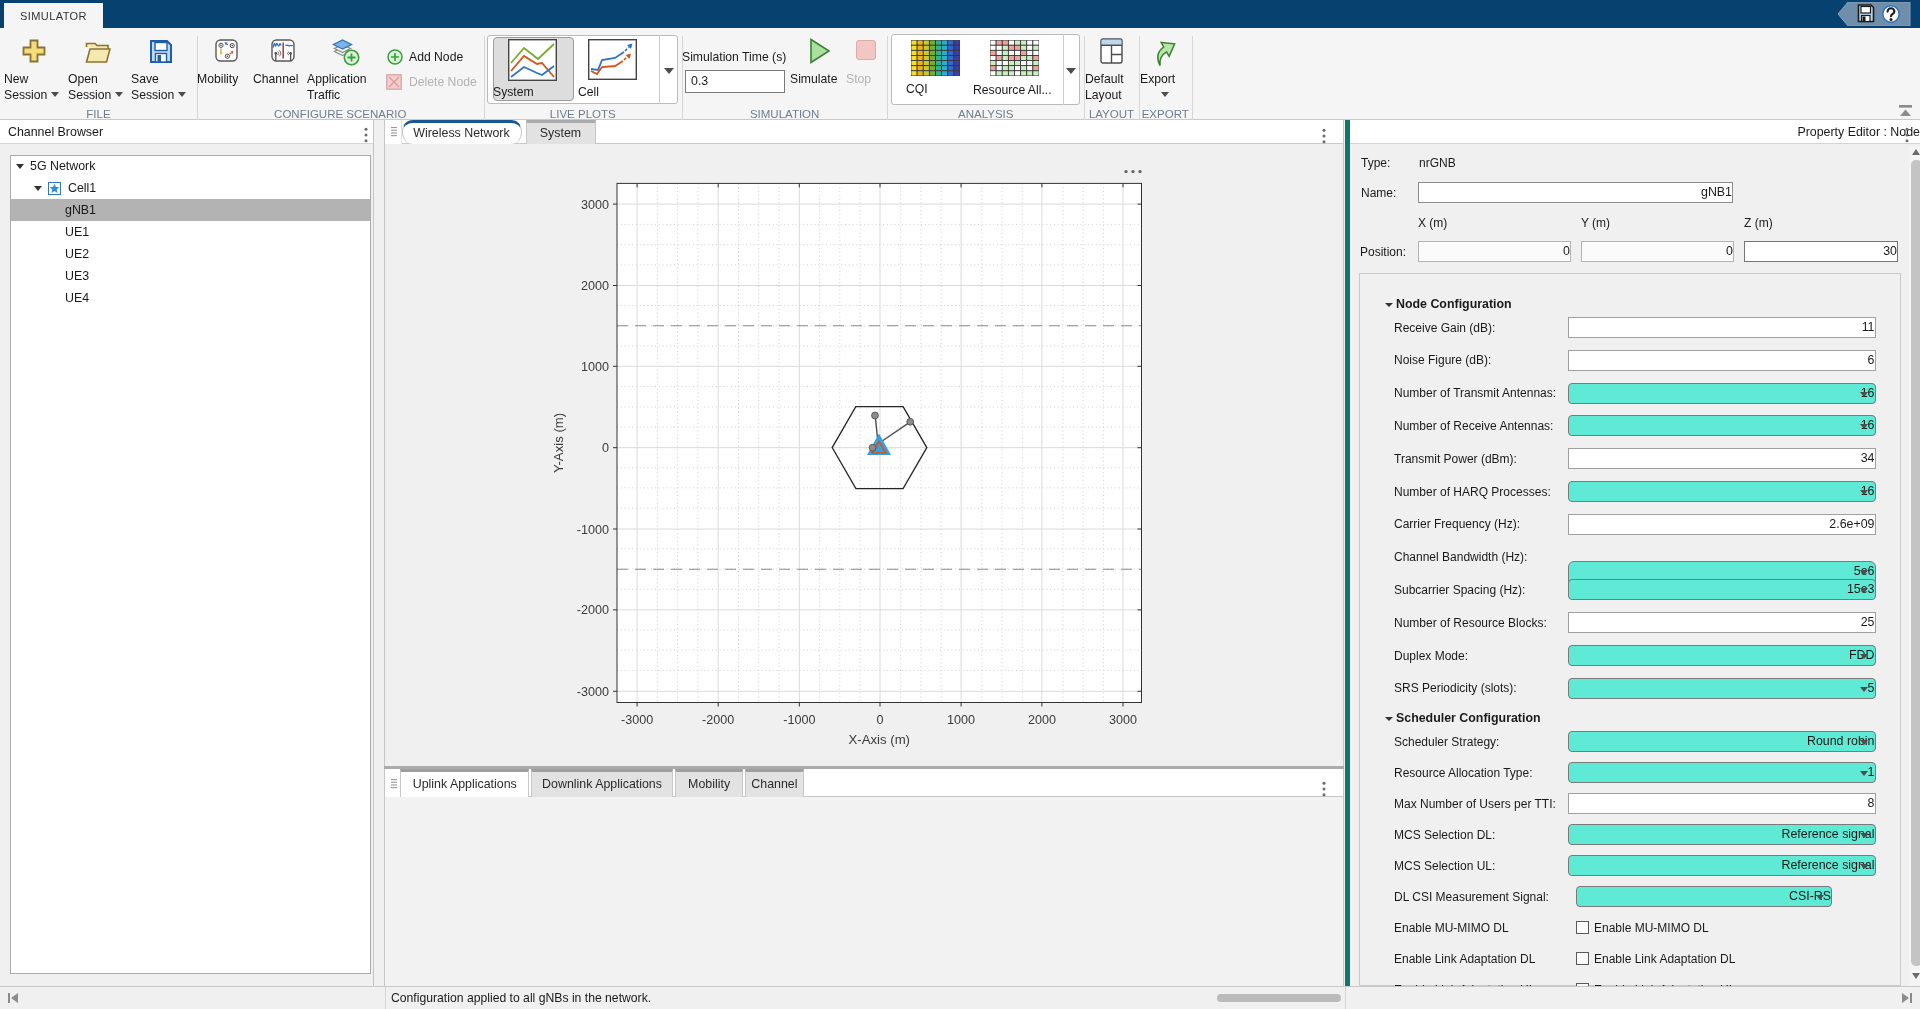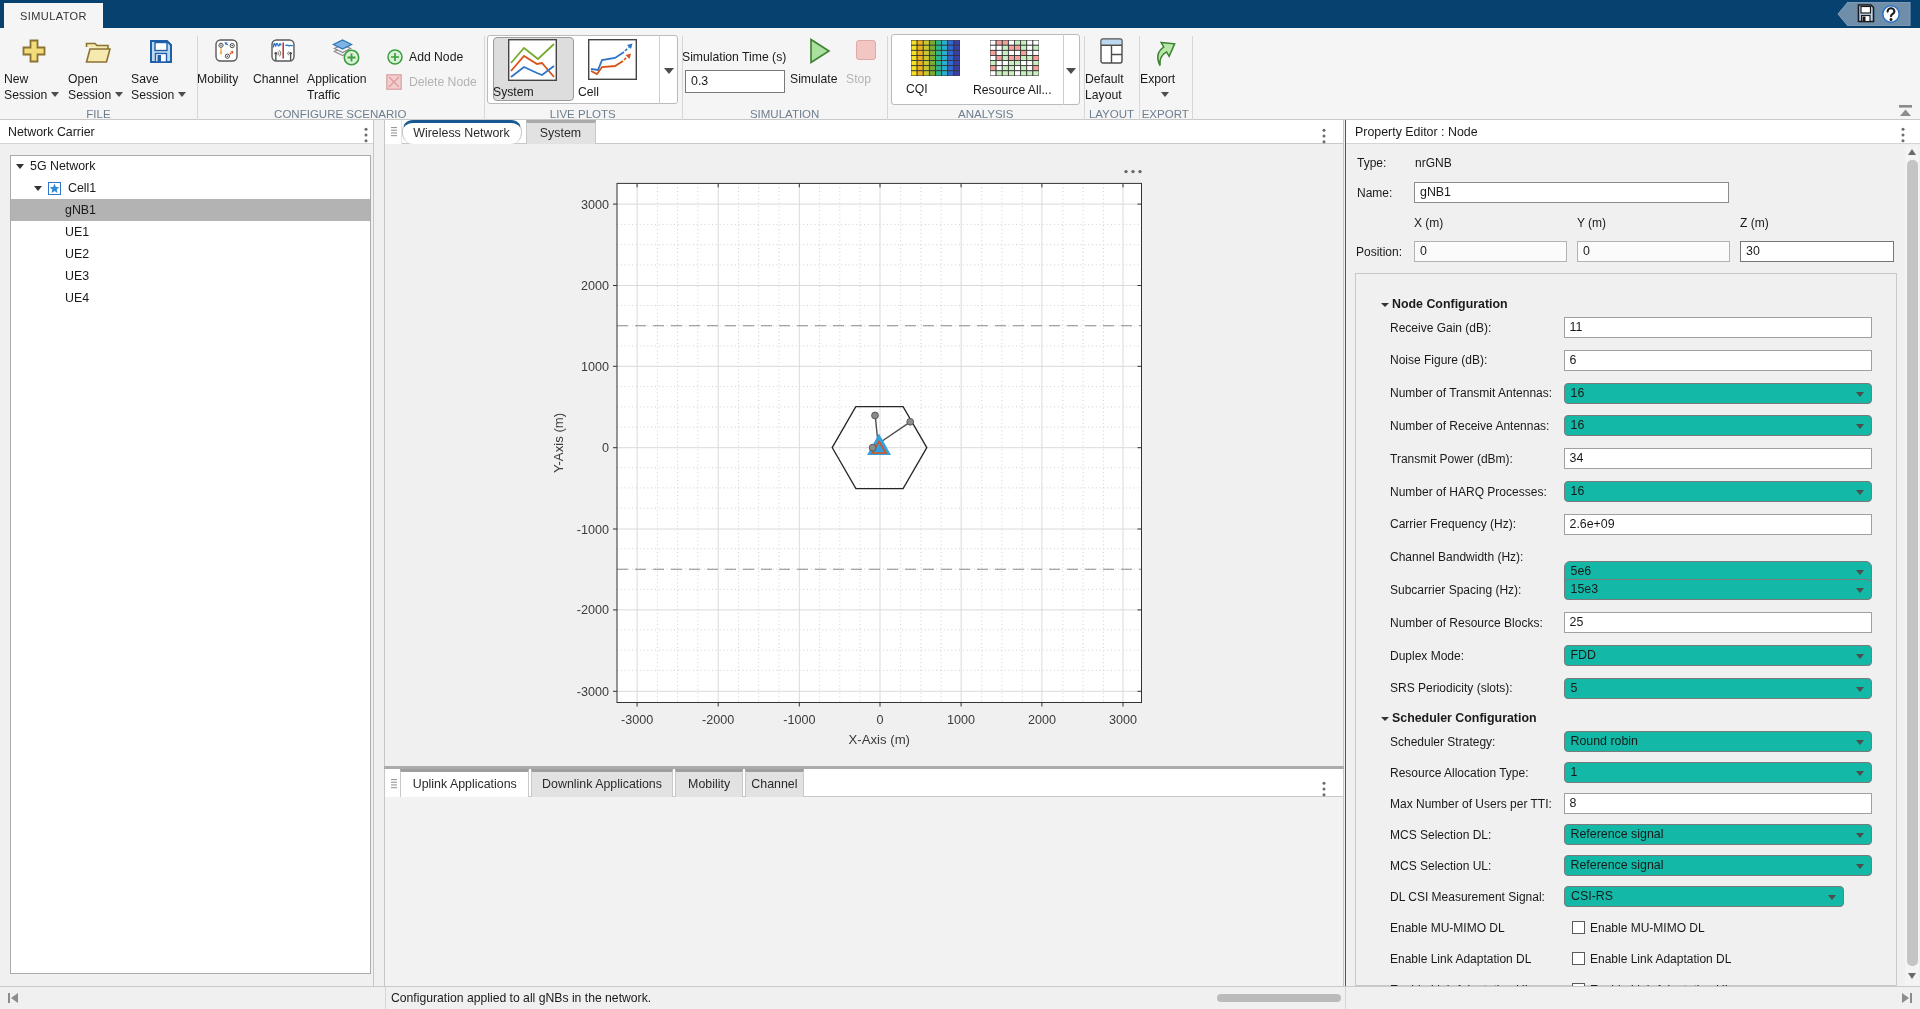--- a/index.html
+++ b/index.html
@@ -14,21 +14,21 @@
 .tsgray{color:#B3B3B3;}
 .dda{display:inline-block;width:0;height:0;border-left:4px solid transparent;border-right:4px solid transparent;border-top:5px solid #4D4D4D;vertical-align:2px;}
 .panel-title{background:#FFF;border-bottom:1px solid #D5D5D5;font-size:12.4px;color:#1A1A1A;}
 .tabstrip{background:#FFF;border-bottom:1px solid #C8C8C8;}
 .dtab{position:absolute;top:0;font-size:12.4px;color:#2B2B2B;text-align:center;}
 .dtab.active{background:#FFF;border-top:3px solid #16588F;border-left:1px solid #C8C8C8;border-right:1px solid #C8C8C8;}
 .dtab.inactive{background:#E2E2E2;border-top:3px solid #ABABAB;border-left:1px solid #C8C8C8;border-right:1px solid #C8C8C8;}
 .handle{position:absolute;width:17px;background:#FFF;border-right:1px solid #E3E3E3;}
 .prop-label{position:absolute;font-size:12px;color:#1A1A1A;white-space:nowrap;}
 .tbox{position:absolute;background:#FFF;border:1px solid #A0A0A0;font-size:12.4px;color:#1A1A1A;padding-left:5px;}
-.dbox{position:absolute;background:#14b8a6;border:1px solid #7A7A7A;border-radius:4px;font-size:12.4px;color:#1A1A1A;padding-left:6px;}
+.dbox{position:absolute;background:#5eead4;border:1px solid #7A7A7A;border-radius:4px;font-size:12.4px;color:#1A1A1A;padding-left:6px;}
 .dbox .arr{position:absolute;right:7px;top:8px;width:0;height:0;border-left:4.5px solid transparent;border-right:4.5px solid transparent;border-top:5.5px solid #4D4D4D;}
 .cbox{position:absolute;width:13px;height:13px;background:#FFF;border:1px solid #5A5A5A;}
 .secthead{position:absolute;font-size:12.4px;font-weight:bold;color:#1A1A1A;white-space:nowrap;}
 .sarr{position:absolute;width:0;height:0;border-left:4px solid transparent;border-right:4px solid transparent;border-top:4.5px solid #333;}
 .treetxt{position:absolute;font-size:12.4px;color:#1A1A1A;white-space:nowrap;}
 </style></head>
 <body>
 
 <div id="banner" class="abs"></div>
 <div id="simtab" class="abs">SIMULATOR</div>
@@ -289,21 +289,21 @@
       </g>
 </svg>
 <div class="tslabel" style="left:1140px;top:44px;width:51px;">Export</div>
 <div class="abs" style="left:1161px;top:64px;width:0;height:0;border-left:4.5px solid transparent;border-right:4.5px solid transparent;border-top:5.5px solid #4D4D4D;"></div>
 <svg class="abs" style="left:1898px;top:77px;" width="16" height="12" viewBox="0 0 16 12">
 <rect x="1" y="0" width="13" height="2.6" fill="#8C8C8C"></rect>
 <path d="M7.5 4.5 L13 11 H2 Z" fill="#8C8C8C"></path>
 </svg>
 </div>
 <div class="abs" style="left:0;top:119.5px;width:374px;height:866.5px;background:#F0F0F0;border-right:1px solid #C6C6C6;">
-<div class="panel-title abs" style="left:0;top:0;width:100%;height:24px;line-height:24px;padding-left:8px;">Network Carrier</div>
+<div class="panel-title abs" style="left:0;top:0;width:100%;height:24px;line-height:24px;padding-left:8px;">Channel Browser</div>
 <svg class="abs" style="left:364px;top:7.5px;" width="4" height="16" viewBox="0 0 4 16">
       <circle cx="2" cy="2.2" r="1.5" fill="#6B6B6B"></circle>
       <circle cx="2" cy="8" r="1.5" fill="#6B6B6B"></circle>
       <circle cx="2" cy="13.8" r="1.5" fill="#6B6B6B"></circle>
     </svg>
 <div class="abs" style="left:10px;top:35px;width:361px;height:819px;background:#FFF;border:1px solid #ABABAB;"></div>
 <div class="abs" style="left:11px;top:79.5px;width:359px;height:22px;background:#B3B3B3;"></div>
 <div class="abs" style="left:16px;top:44.5px;width:0;height:0;border-left:4.5px solid transparent;border-right:4.5px solid transparent;border-top:5px solid #333;"></div>
 <div class="treetxt" style="left:30px;top:39.5px;">5G Network</div>
 <div class="abs" style="left:34px;top:66.5px;width:0;height:0;border-left:4.5px solid transparent;border-right:4.5px solid transparent;border-top:5px solid #333;"></div>
@@ -476,21 +476,21 @@
 <div class="dtab bactive" style="left:15.7px;width:129.2px;line-height:25px;background:#FFF;border-top:3px solid #9E9E9E;border-left:1px solid #C8C8C8;border-right:1px solid #C8C8C8;height:28.5px;">Uplink Applications</div>
 <div class="dtab inactive" style="left:146.2px;width:142.7px;line-height:25px;border-top-color:#9E9E9E;height:28.5px;">Downlink Applications</div>
 <div class="dtab inactive" style="left:290.3px;width:68.6px;line-height:25px;border-top-color:#9E9E9E;height:28.5px;">Mobility</div>
 <div class="dtab inactive" style="left:360.3px;width:59.2px;line-height:25px;border-top-color:#9E9E9E;height:28.5px;">Channel</div>
 <svg class="abs" style="left:937px;top:12px;" width="4" height="16" viewBox="0 0 4 16">
       <circle cx="2" cy="2.2" r="1.5" fill="#6B6B6B"></circle>
       <circle cx="2" cy="8" r="1.5" fill="#6B6B6B"></circle>
       <circle cx="2" cy="13.8" r="1.5" fill="#6B6B6B"></circle>
     </svg>
 </div>
-<div class="abs" style="left:1345px;top:119.5px;width:575px;height:866.5px;background:#F0F0F0;border-left:1px solid #0f766e;overflow:hidden;">
+<div class="abs" style="left:1345px;top:119.5px;width:575px;height:866.5px;background:#F0F0F0;border-left:5px solid #0f766e;overflow:hidden;text-align:right;">
 <div class="panel-title abs" style="left:0;top:0;width:100%;height:24px;line-height:24px;padding-left:9px;">Property Editor : Node</div>
 <svg class="abs" style="left:555px;top:7.5px;" width="4" height="16" viewBox="0 0 4 16">
       <circle cx="2" cy="2.2" r="1.5" fill="#6B6B6B"></circle>
       <circle cx="2" cy="8" r="1.5" fill="#6B6B6B"></circle>
       <circle cx="2" cy="13.8" r="1.5" fill="#6B6B6B"></circle>
     </svg>
 <div class="prop-label" style="left:11px;top:36.5px;">Type:</div>
 <div class="prop-label" style="left:69px;top:36.5px;">nrGNB</div>
 <div class="prop-label" style="left:11px;top:66.5px;">Name:</div>
 <div class="tbox" style="left:68px;top:62.5px;width:315px;height:21px;line-height:19px;border-color:#8C8C8C;">gNB1</div>
@@ -534,21 +534,21 @@
     <div class="dbox" style="left:217.5px;top:611.5px;width:308px;height:21px;line-height:19px;">Round robin<span class="arr"></span></div>
 <div class="prop-label" style="left:44px;top:646px;">Resource Allocation Type:</div>
     <div class="dbox" style="left:217.5px;top:642.5px;width:308px;height:21px;line-height:19px;">1<span class="arr"></span></div>
 <div class="prop-label" style="left:44px;top:677px;">Max Number of Users per TTI:</div>
     <div class="tbox" style="left:217.5px;top:673.5px;width:308px;height:21px;line-height:19px;">8</div>
 <div class="prop-label" style="left:44px;top:708px;">MCS Selection DL:</div>
     <div class="dbox" style="left:217.5px;top:704.5px;width:308px;height:21px;line-height:19px;">Reference signal<span class="arr"></span></div>
 <div class="prop-label" style="left:44px;top:739px;">MCS Selection UL:</div>
     <div class="dbox" style="left:217.5px;top:735.5px;width:308px;height:21px;line-height:19px;">Reference signal<span class="arr"></span></div>
 <div class="prop-label" style="left:44px;top:770px;">DL CSI Measurement Signal:</div>
-    <div class="dbox" style="left:218px;top:766.5px;width:280px;height:21px;line-height:19px;">CSI-RS<span class="arr"></span></div>
+    <div class="dbox" style="left:226px;top:766.5px;width:256px;height:21px;line-height:19px;">CSI-RS<span class="arr"></span></div>
 <div class="prop-label" style="left:44px;top:801px;">Enable MU-MIMO DL</div>
     <div class="cbox" style="left:226px;top:801px;"></div>
     <div class="prop-label" style="left:244px;top:801px;">Enable MU-MIMO DL</div>
 <div class="prop-label" style="left:44px;top:832px;">Enable Link Adaptation DL</div>
     <div class="cbox" style="left:226px;top:832px;"></div>
     <div class="prop-label" style="left:244px;top:832px;">Enable Link Adaptation DL</div>
 <div class="prop-label" style="left:44px;top:863px;">Enable Link Adaptation UL</div>
     <div class="cbox" style="left:226px;top:863px;"></div>
     <div class="prop-label" style="left:244px;top:863px;">Enable Link Adaptation UL</div>
 <div class="abs" style="left:559px;top:26.5px;width:14px;height:840px;background:#F4F4F4;"></div>

